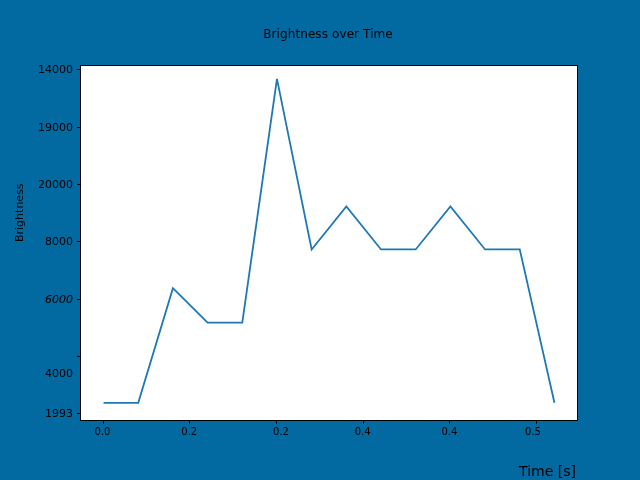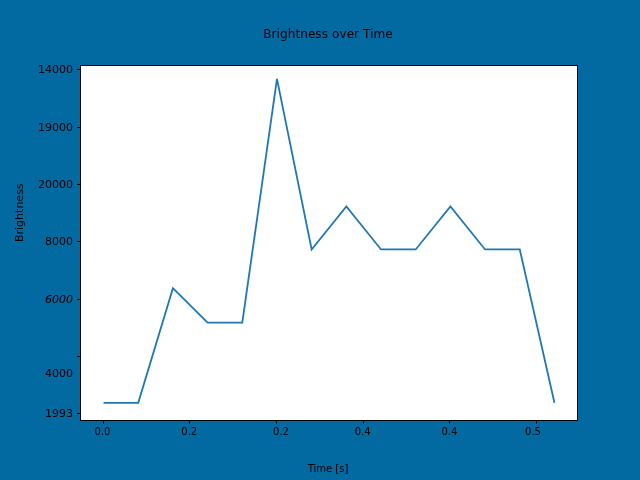--- a/index.html
+++ b/index.html
@@ -88,22 +88,22 @@
     color: #000000;
     transform-origin: left top;
     transform: rotate(-90deg);
     white-space: nowrap;
   }
   #x-axis-label {
     position: absolute;
     left: 80px;
     top: 463px;
     width: 496px;
-    text-align: center;
-    font-size: 10px;
+    text-align: right;
+    font-size: 14px;
     color: #000000;
     white-space: nowrap;
   }
   #ytick-group, #xtick-group {
     position: absolute;
     left: 0; top: 0; right: 0; bottom: 0;
     pointer-events: none;
   }
 </style>
 </head>

